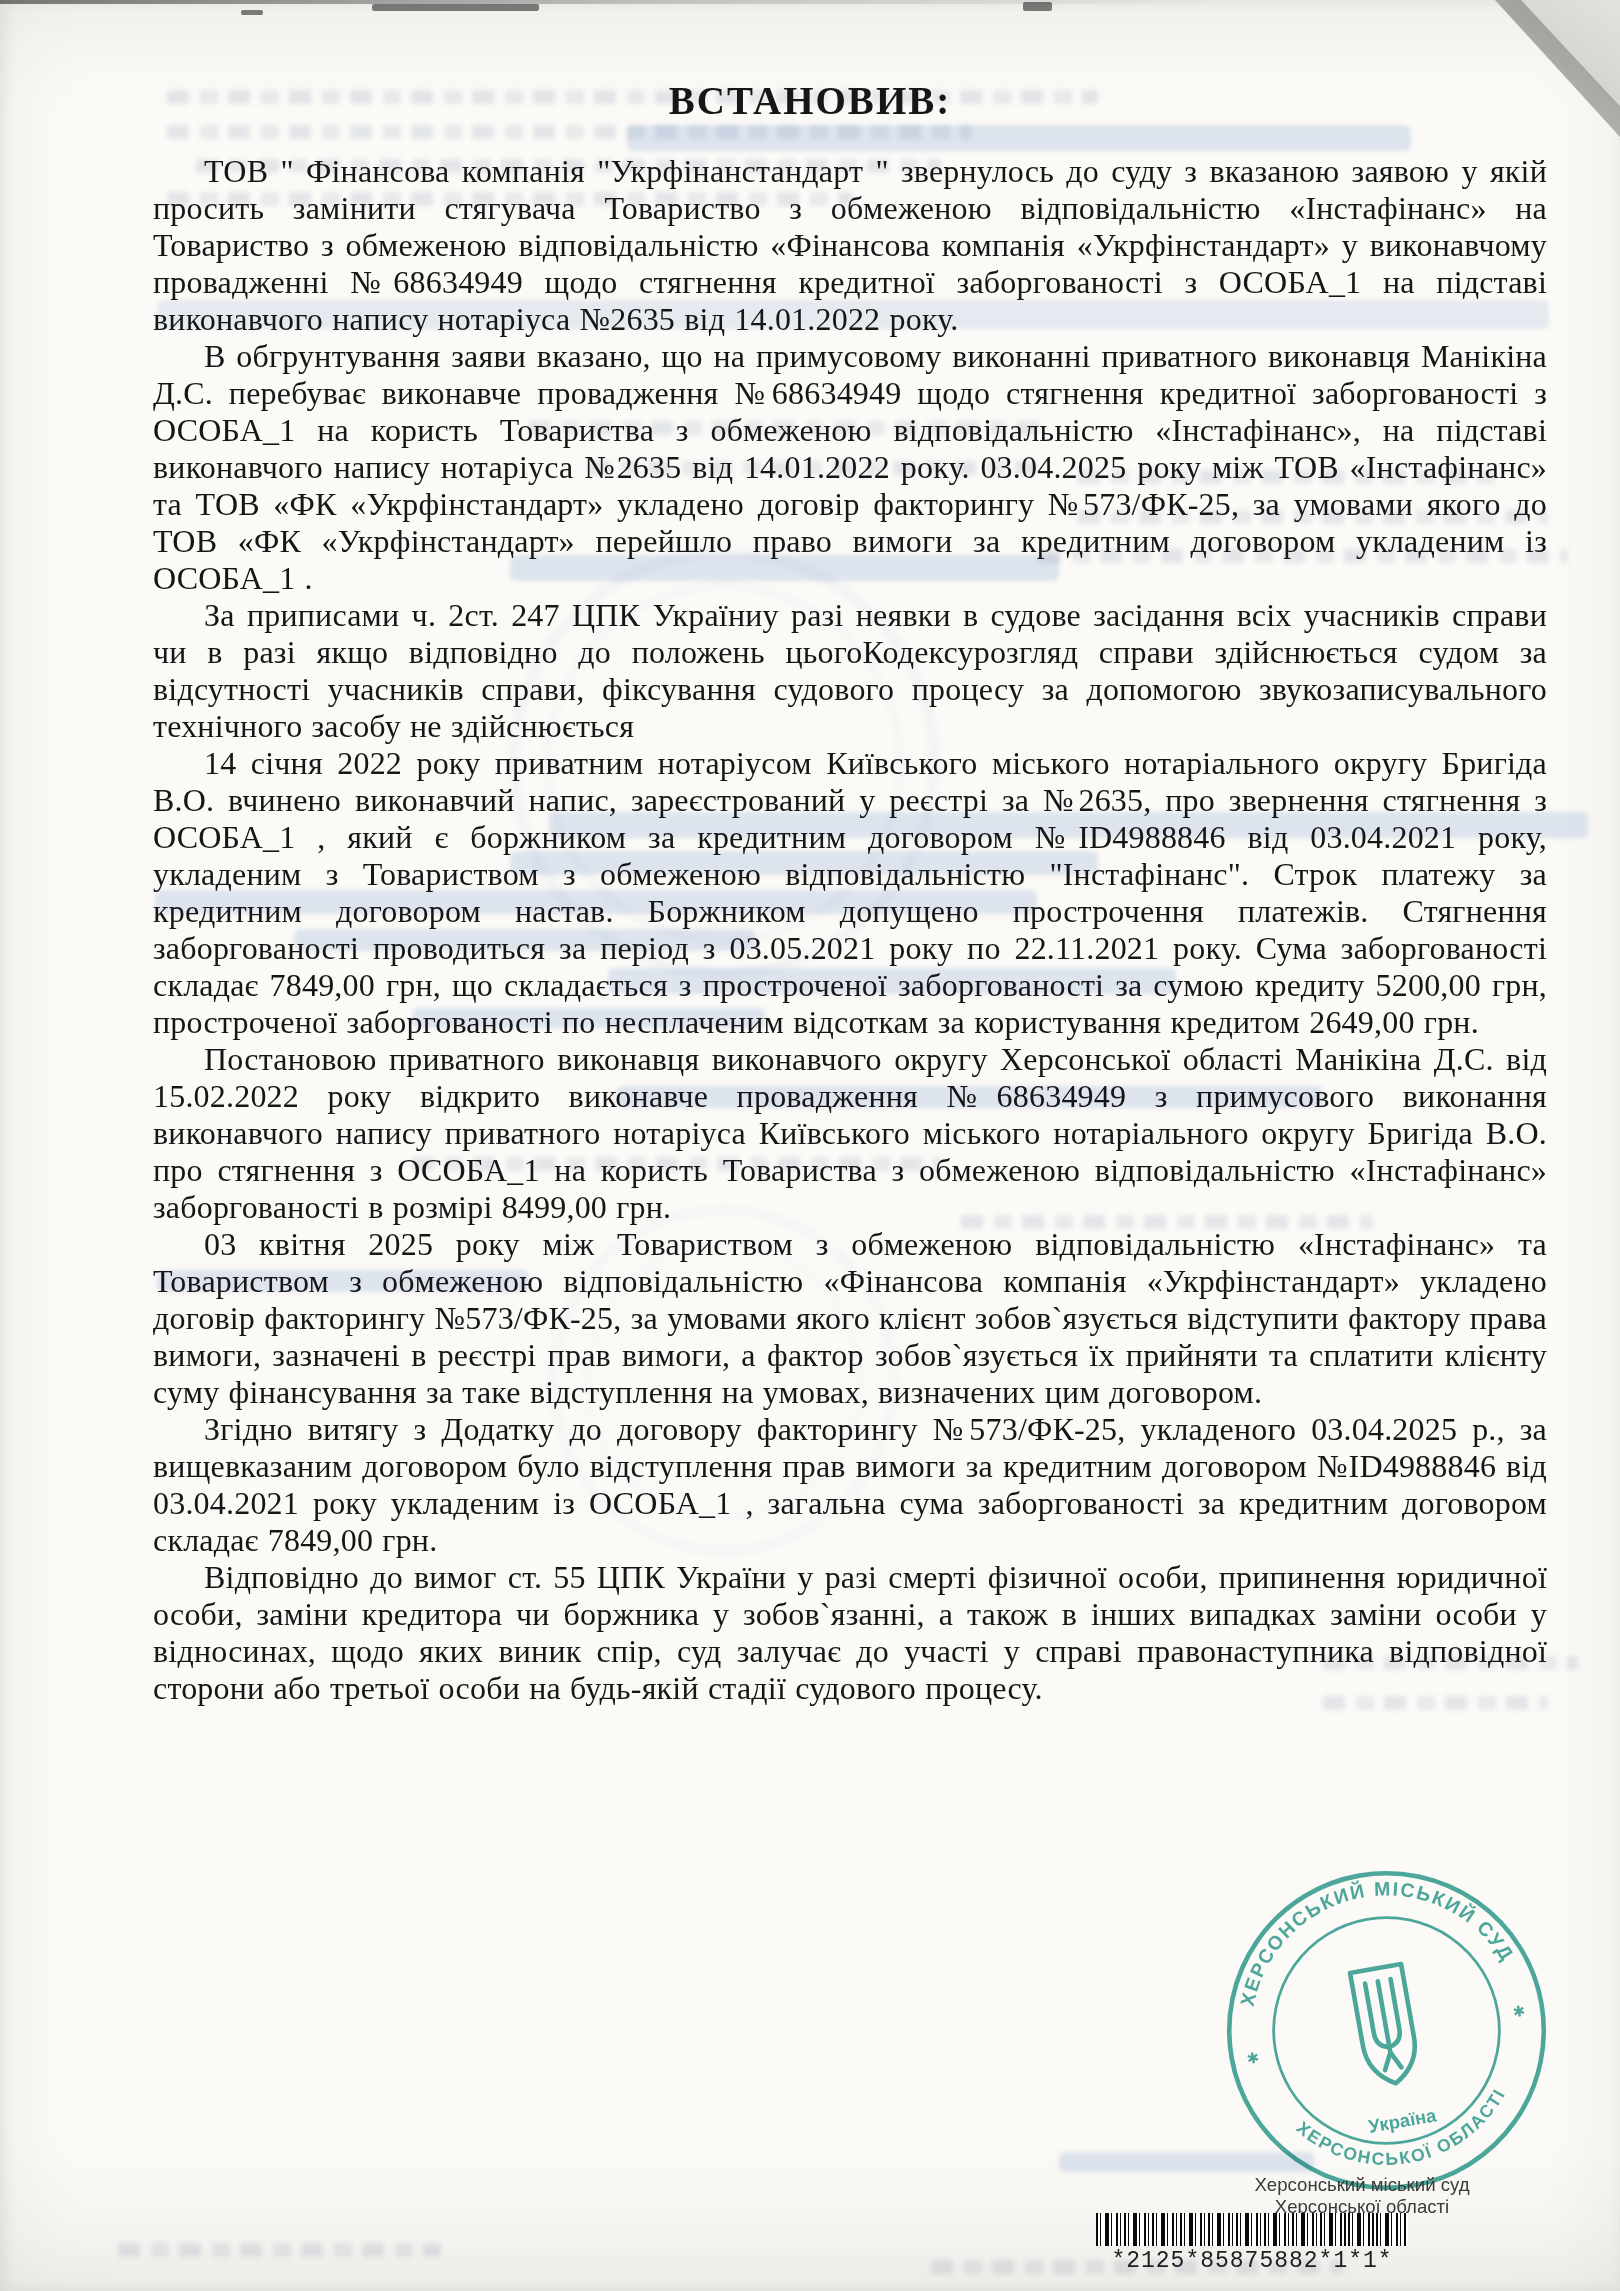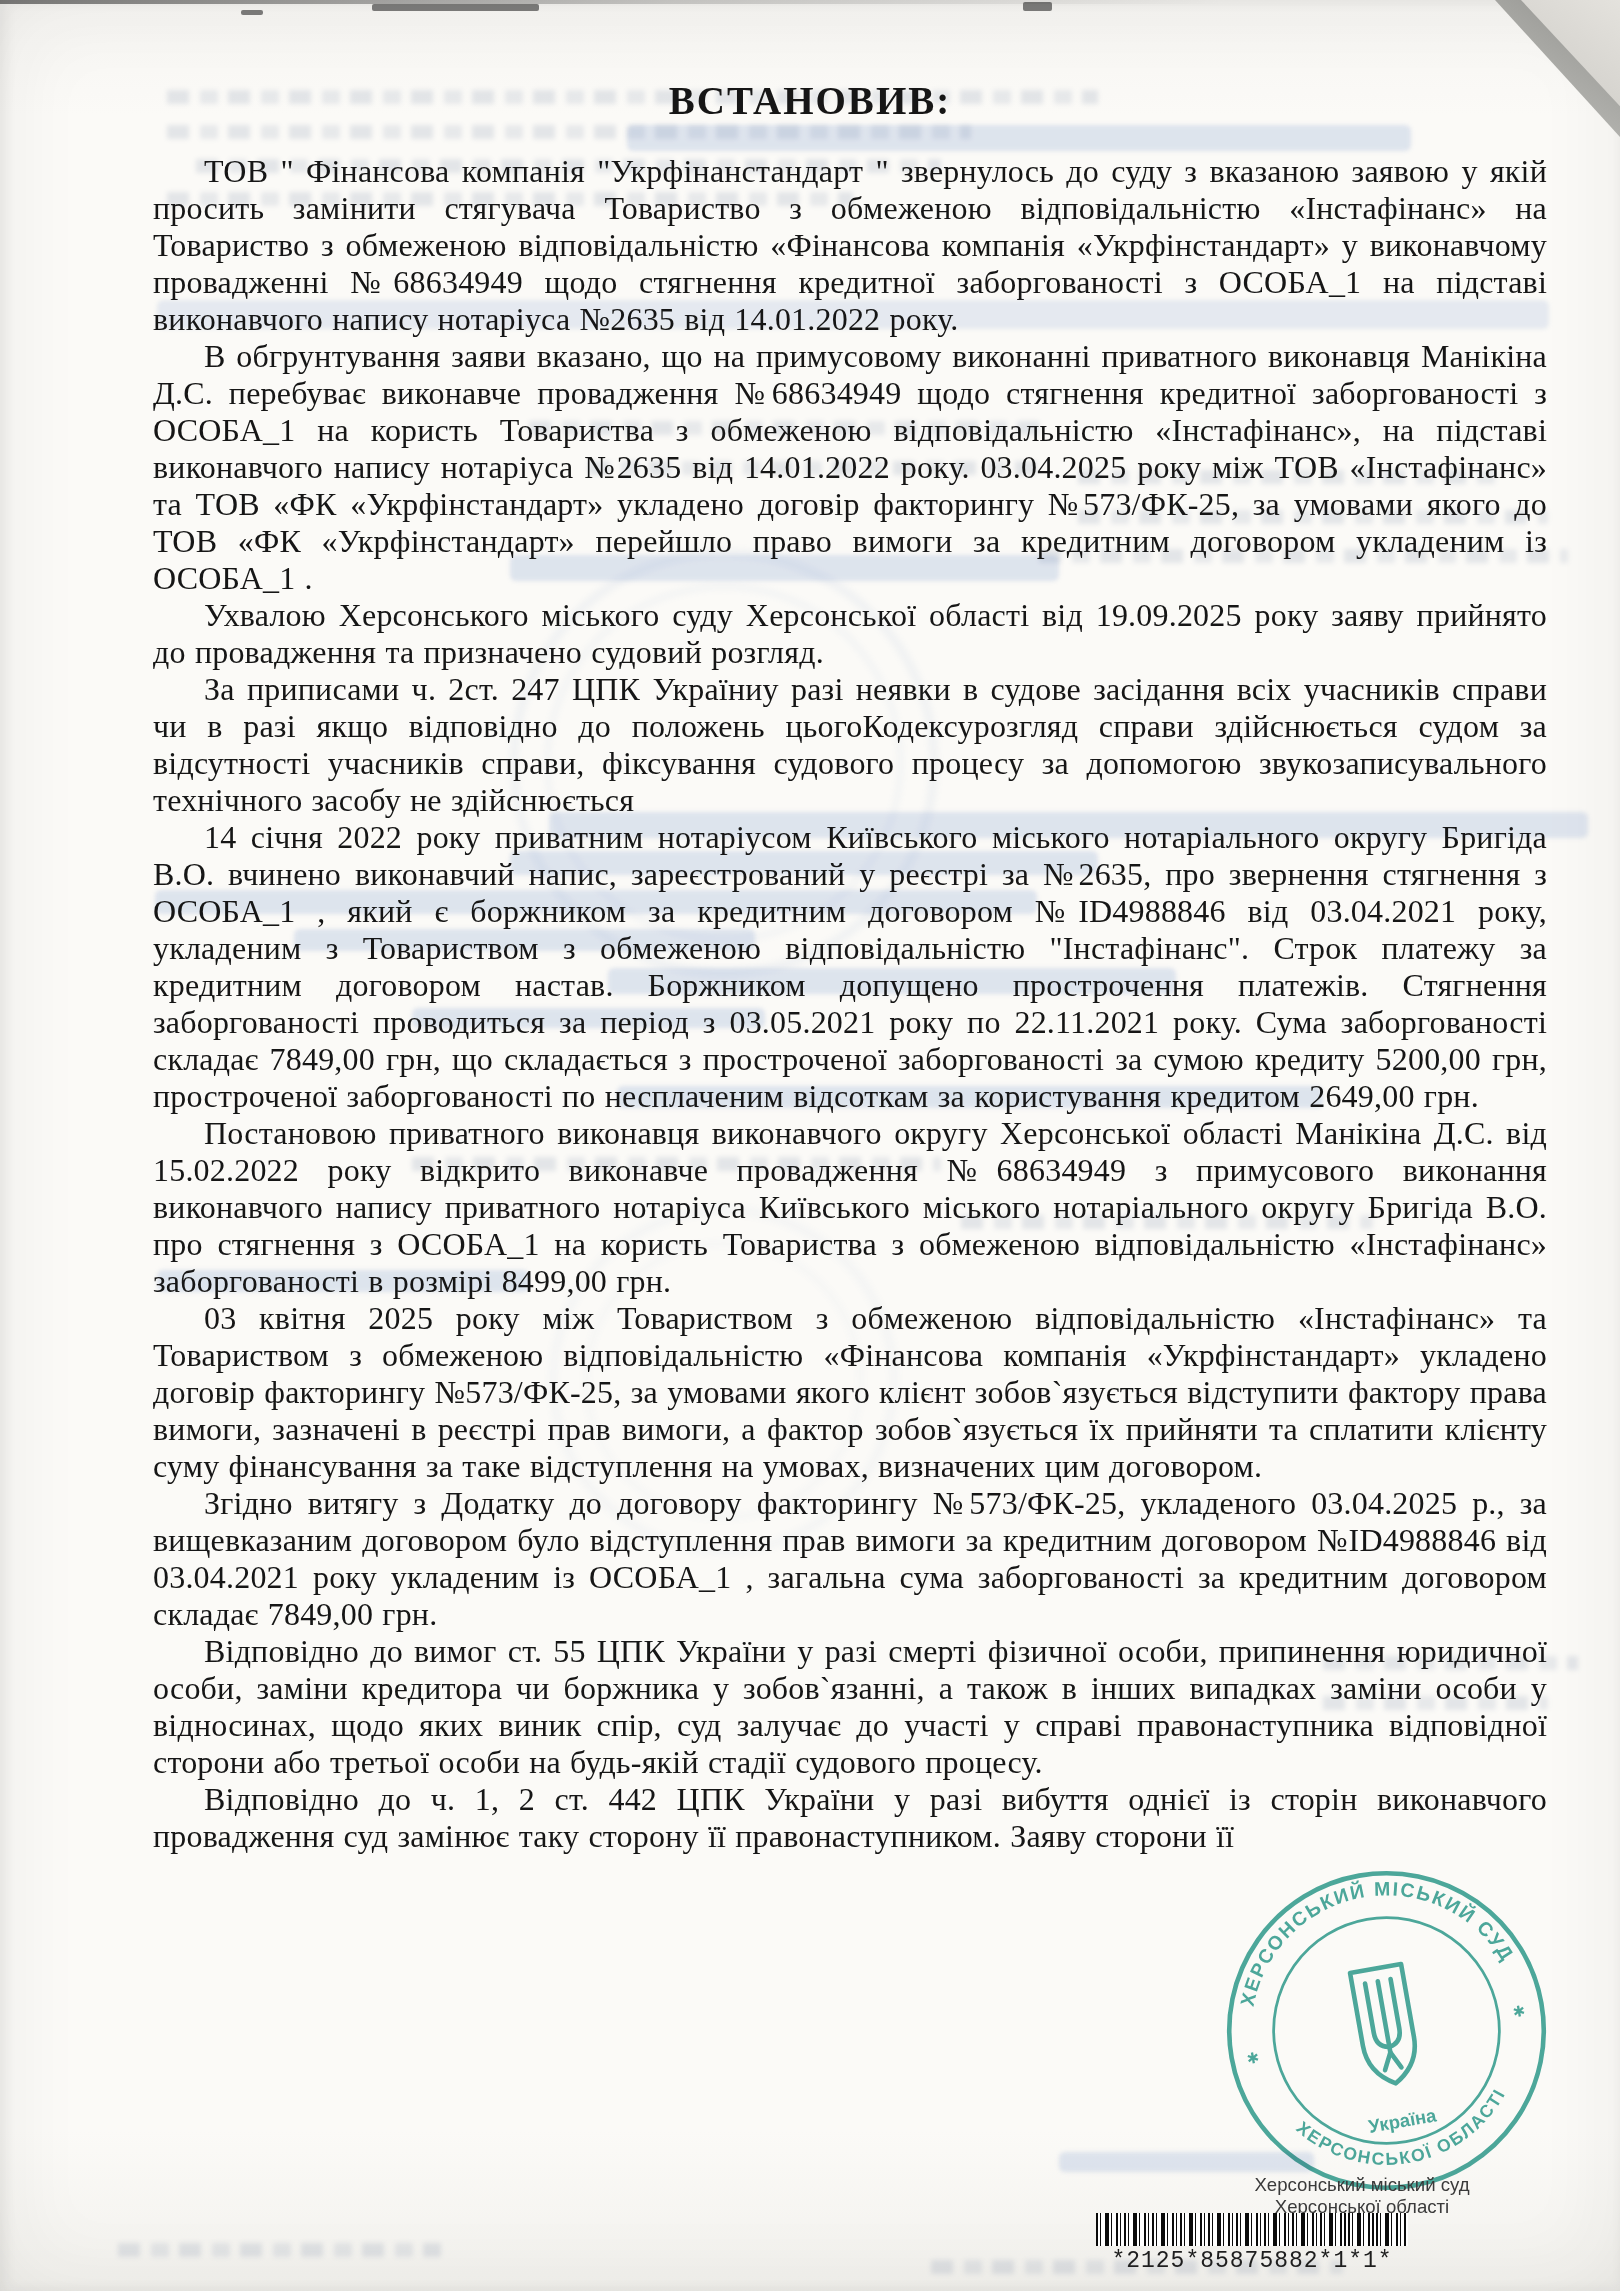--- a/index.html
+++ b/index.html
@@ -91,28 +91,26 @@
   <div class="streak" style="left:608px;top:968px;width:568px;height:25.5px;"></div>
   <div class="streak" style="left:412px;top:1008px;width:353px;height:19.6px;"></div>
   <div class="streak" style="left:617px;top:1086px;width:706px;height:21.6px;"></div>
   <div class="streak" style="left:157px;top:1270px;width:372px;height:21.6px;"></div>
   <div class="streak" style="left:1059px;top:2152px;width:255px;height:19.6px;"></div>
 
   <div class="title">ВСТАНОВИВ:</div>
   <div class="content">
       <p class="para">ТОВ " Фінансова компанія "Укрфінанстандарт " звернулось до суду з вказаною заявою у якій просить замінити стягувача Товариство з обмеженою відповідальністю «Інстафінанс» на Товариство з обмеженою відповідальністю «Фінансова компанія «Укрфінстандарт» у виконавчому провадженні №68634949 щодо стягнення кредитної заборгованості з ОСОБА_1 на підставі виконавчого напису нотаріуса №2635 від 14.01.2022 року.</p>
       <p class="para">В обгрунтування заяви вказано, що на примусовому виконанні приватного виконавця Манікіна Д.С. перебуває виконавче провадження №68634949 щодо стягнення кредитної заборгованості з ОСОБА_1 на користь Товариства з обмеженою відповідальністю «Інстафінанс», на підставі виконавчого напису нотаріуса №2635 від 14.01.2022 року. 03.04.2025 року між ТОВ «Інстафінанс» та ТОВ «ФК «Укрфінстандарт» укладено договір факторингу №573/ФК-25, за умовами якого до ТОВ «ФК «Укрфінстандарт» перейшло право вимоги за кредитним договором укладеним із ОСОБА_1 .</p>
-      <p class="para">Ухвалою Херсонського міського суду Херсонської області від 19.09.2025 року заяву прийнято до провадження та призначено судовий розгляд.</p>
       <p class="para">За приписами ч. 2ст. 247 ЦПК Україниу разі неявки в судове засідання всіх учасників справи чи в разі якщо відповідно до положень цьогоКодексурозгляд справи здійснюється судом за відсутності учасників справи, фіксування судового процесу за допомогою звукозаписувального технічного засобу не здійснюється</p>
       <p class="para">14 січня 2022 року приватним нотаріусом Київського міського нотаріального округу Бригіда В.О. вчинено виконавчий напис, зареєстрований у реєстрі за №2635, про звернення стягнення з ОСОБА_1 , який є боржником за кредитним договором №ID4988846 від 03.04.2021 року, укладеним з Товариством з обмеженою відповідальністю "Інстафінанс". Строк платежу за кредитним договором настав. Боржником допущено прострочення платежів. Стягнення заборгованості проводиться за період з 03.05.2021 року по 22.11.2021 року. Сума заборгованості складає 7849,00 грн, що складається з простроченої заборгованості за сумою кредиту 5200,00 грн, простроченої заборгованості по несплаченим відсоткам за користування кредитом 2649,00 грн.</p>
       <p class="para">Постановою приватного виконавця виконавчого округу Херсонської області Манікіна Д.С. від 15.02.2022 року відкрито виконавче провадження №68634949 з примусового виконання виконавчого напису приватного нотаріуса Київського міського нотаріального округу Бригіда В.О. про стягнення з ОСОБА_1 на користь Товариства з обмеженою відповідальністю «Інстафінанс» заборгованості в розмірі 8499,00 грн.</p>
       <p class="para">03 квітня 2025 року між Товариством з обмеженою відповідальністю «Інстафінанс» та Товариством з обмеженою відповідальністю «Фінансова компанія «Укрфінстандарт» укладено договір факторингу №573/ФК-25, за умовами якого клієнт зобов`язується відступити фактору права вимоги, зазначені в реєстрі прав вимоги, а фактор зобов`язується їх прийняти та сплатити клієнту суму фінансування за таке відступлення на умовах, визначених цим договором.</p>
       <p class="para">Згідно витягу з Додатку до договору факторингу №573/ФК-25, укладеного 03.04.2025 р., за вищевказаним договором було відступлення прав вимоги за кредитним договором №ID4988846 від 03.04.2021 року укладеним із ОСОБА_1 , загальна сума заборгованості за кредитним договором складає 7849,00 грн.</p>
       <p class="para">Відповідно до вимог ст. 55 ЦПК України у разі смерті фізичної особи, припинення юридичної особи, заміни кредитора чи боржника у зобов`язанні, а також в інших випадках заміни особи у відносинах, щодо яких виник спір, суд залучає до участі у справі правонаступника відповідної сторони або третьої особи на будь-якій стадії судового процесу.</p>
-      <p class="para">Відповідно до ч. 1, 2 ст. 442 ЦПК України у разі вибуття однієї із сторін виконавчого провадження суд замінює таку сторону її правонаступником. Заяву сторони її</p>
     </div>
 
   <svg class="seal" viewBox="0 0 360 360">
     <defs>
       <path id="sealTop" d="M 34 180 A 146 146 0 0 1 326 180"></path>
       <path id="sealBottom" d="M 54 253 A 146 146 0 0 0 306 253"></path>
     </defs>
     <circle cx="180" cy="180" r="170" fill="none" stroke="currentColor" stroke-width="5"></circle>
     <circle cx="180" cy="180" r="122" fill="none" stroke="currentColor" stroke-width="3"></circle>
     <text font-size="21" letter-spacing="2">

